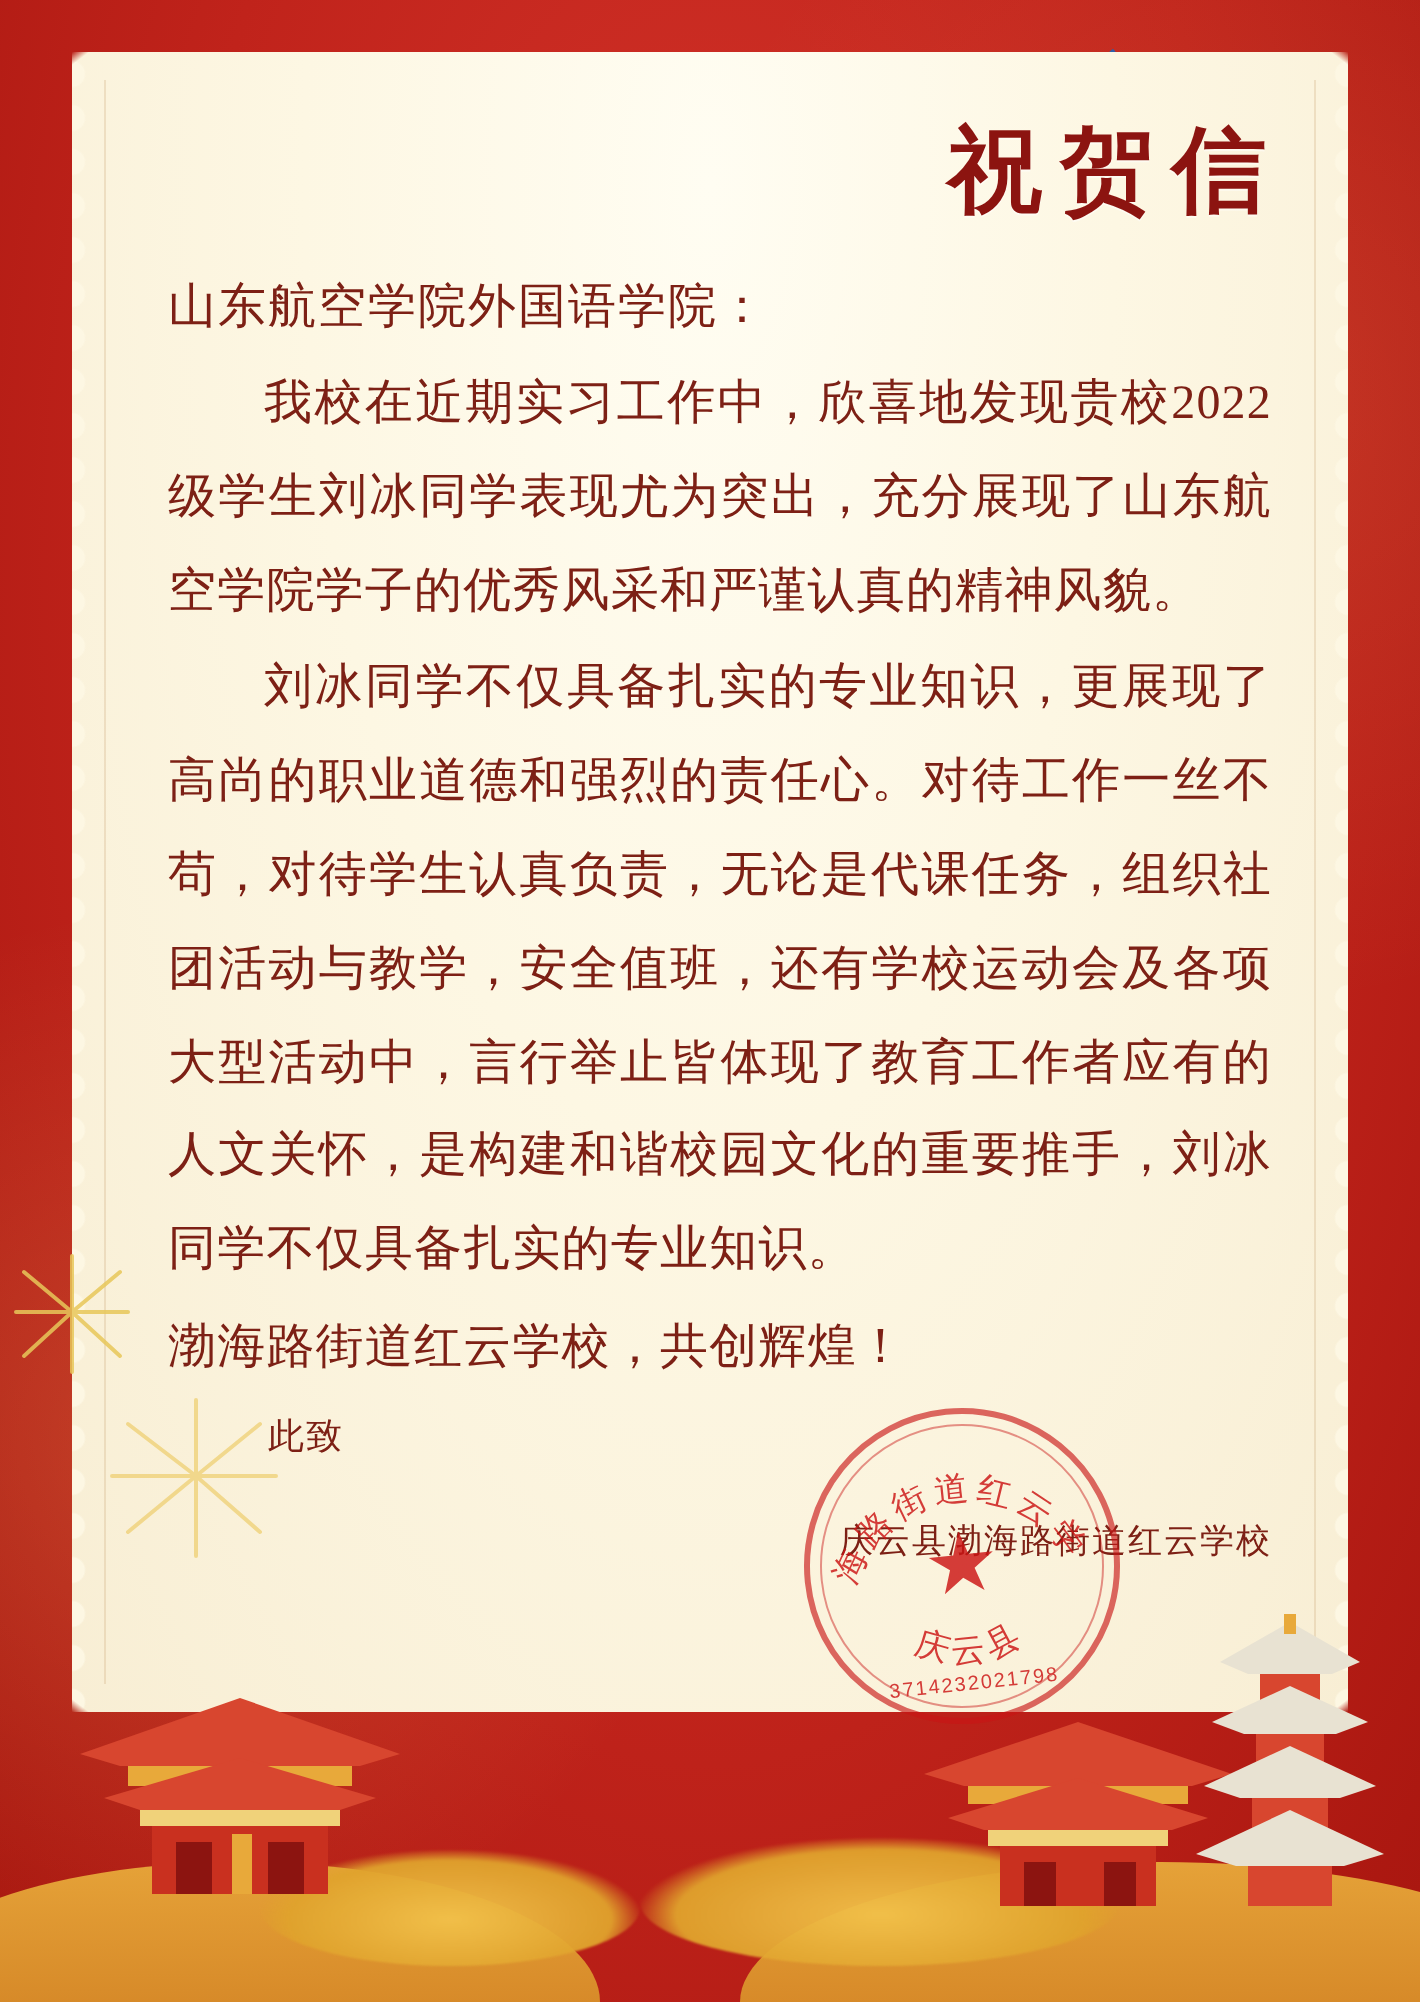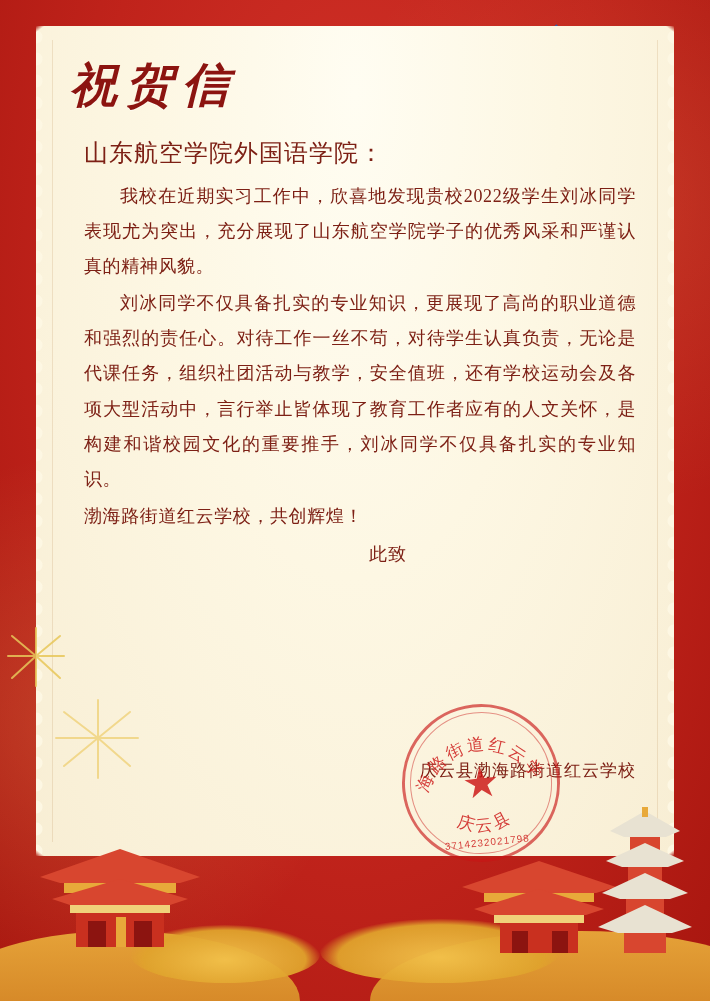--- a/index.html
+++ b/index.html
@@ -73,52 +73,50 @@
   
   .letter {
     position: absolute;
     left: 70px;
     top: 40px;
     width: 572px;
     height: 800px;
     color: #7a1d12;
   }
   .title {
-    text-align: left;
+    text-align: right;
     font-size: 47px;
     font-weight: bold;
     letter-spacing: 9px;
     color: #8c1410;
     margin-top: 14px;
     margin-bottom: 16px;
     text-shadow: 0 1px 0 rgba(255,255,255,0.5);
-    font-style: italic;
   }
   .salutation {
     font-size: 24px;
     margin: 20px 0 10px 14px;
     color: #7d2015;
     letter-spacing: 1px;
   }
   .para {
-    font-size: 18px;
+    font-size: 24px;
     line-height: 1.95;
     text-indent: 2em;
     margin: 0 6px 2px 14px;
     color: #7d2015;
     letter-spacing: 0.6px;
     text-align: justify;
   }
   .para.noindent { text-indent: 0; }
   .closing-1 {
     font-size: 18px;
     margin: 8px 0 0 64px;
     color: #7d2015;
     letter-spacing: 1px;
-    text-align: center;
   }
   .closing-2 {
     font-size: 18px;
     margin: 16px 0 0 14px;
     color: #7d2015;
     letter-spacing: 1px;
   }
   .sign-block {
     position: absolute;
     right: 6px;

